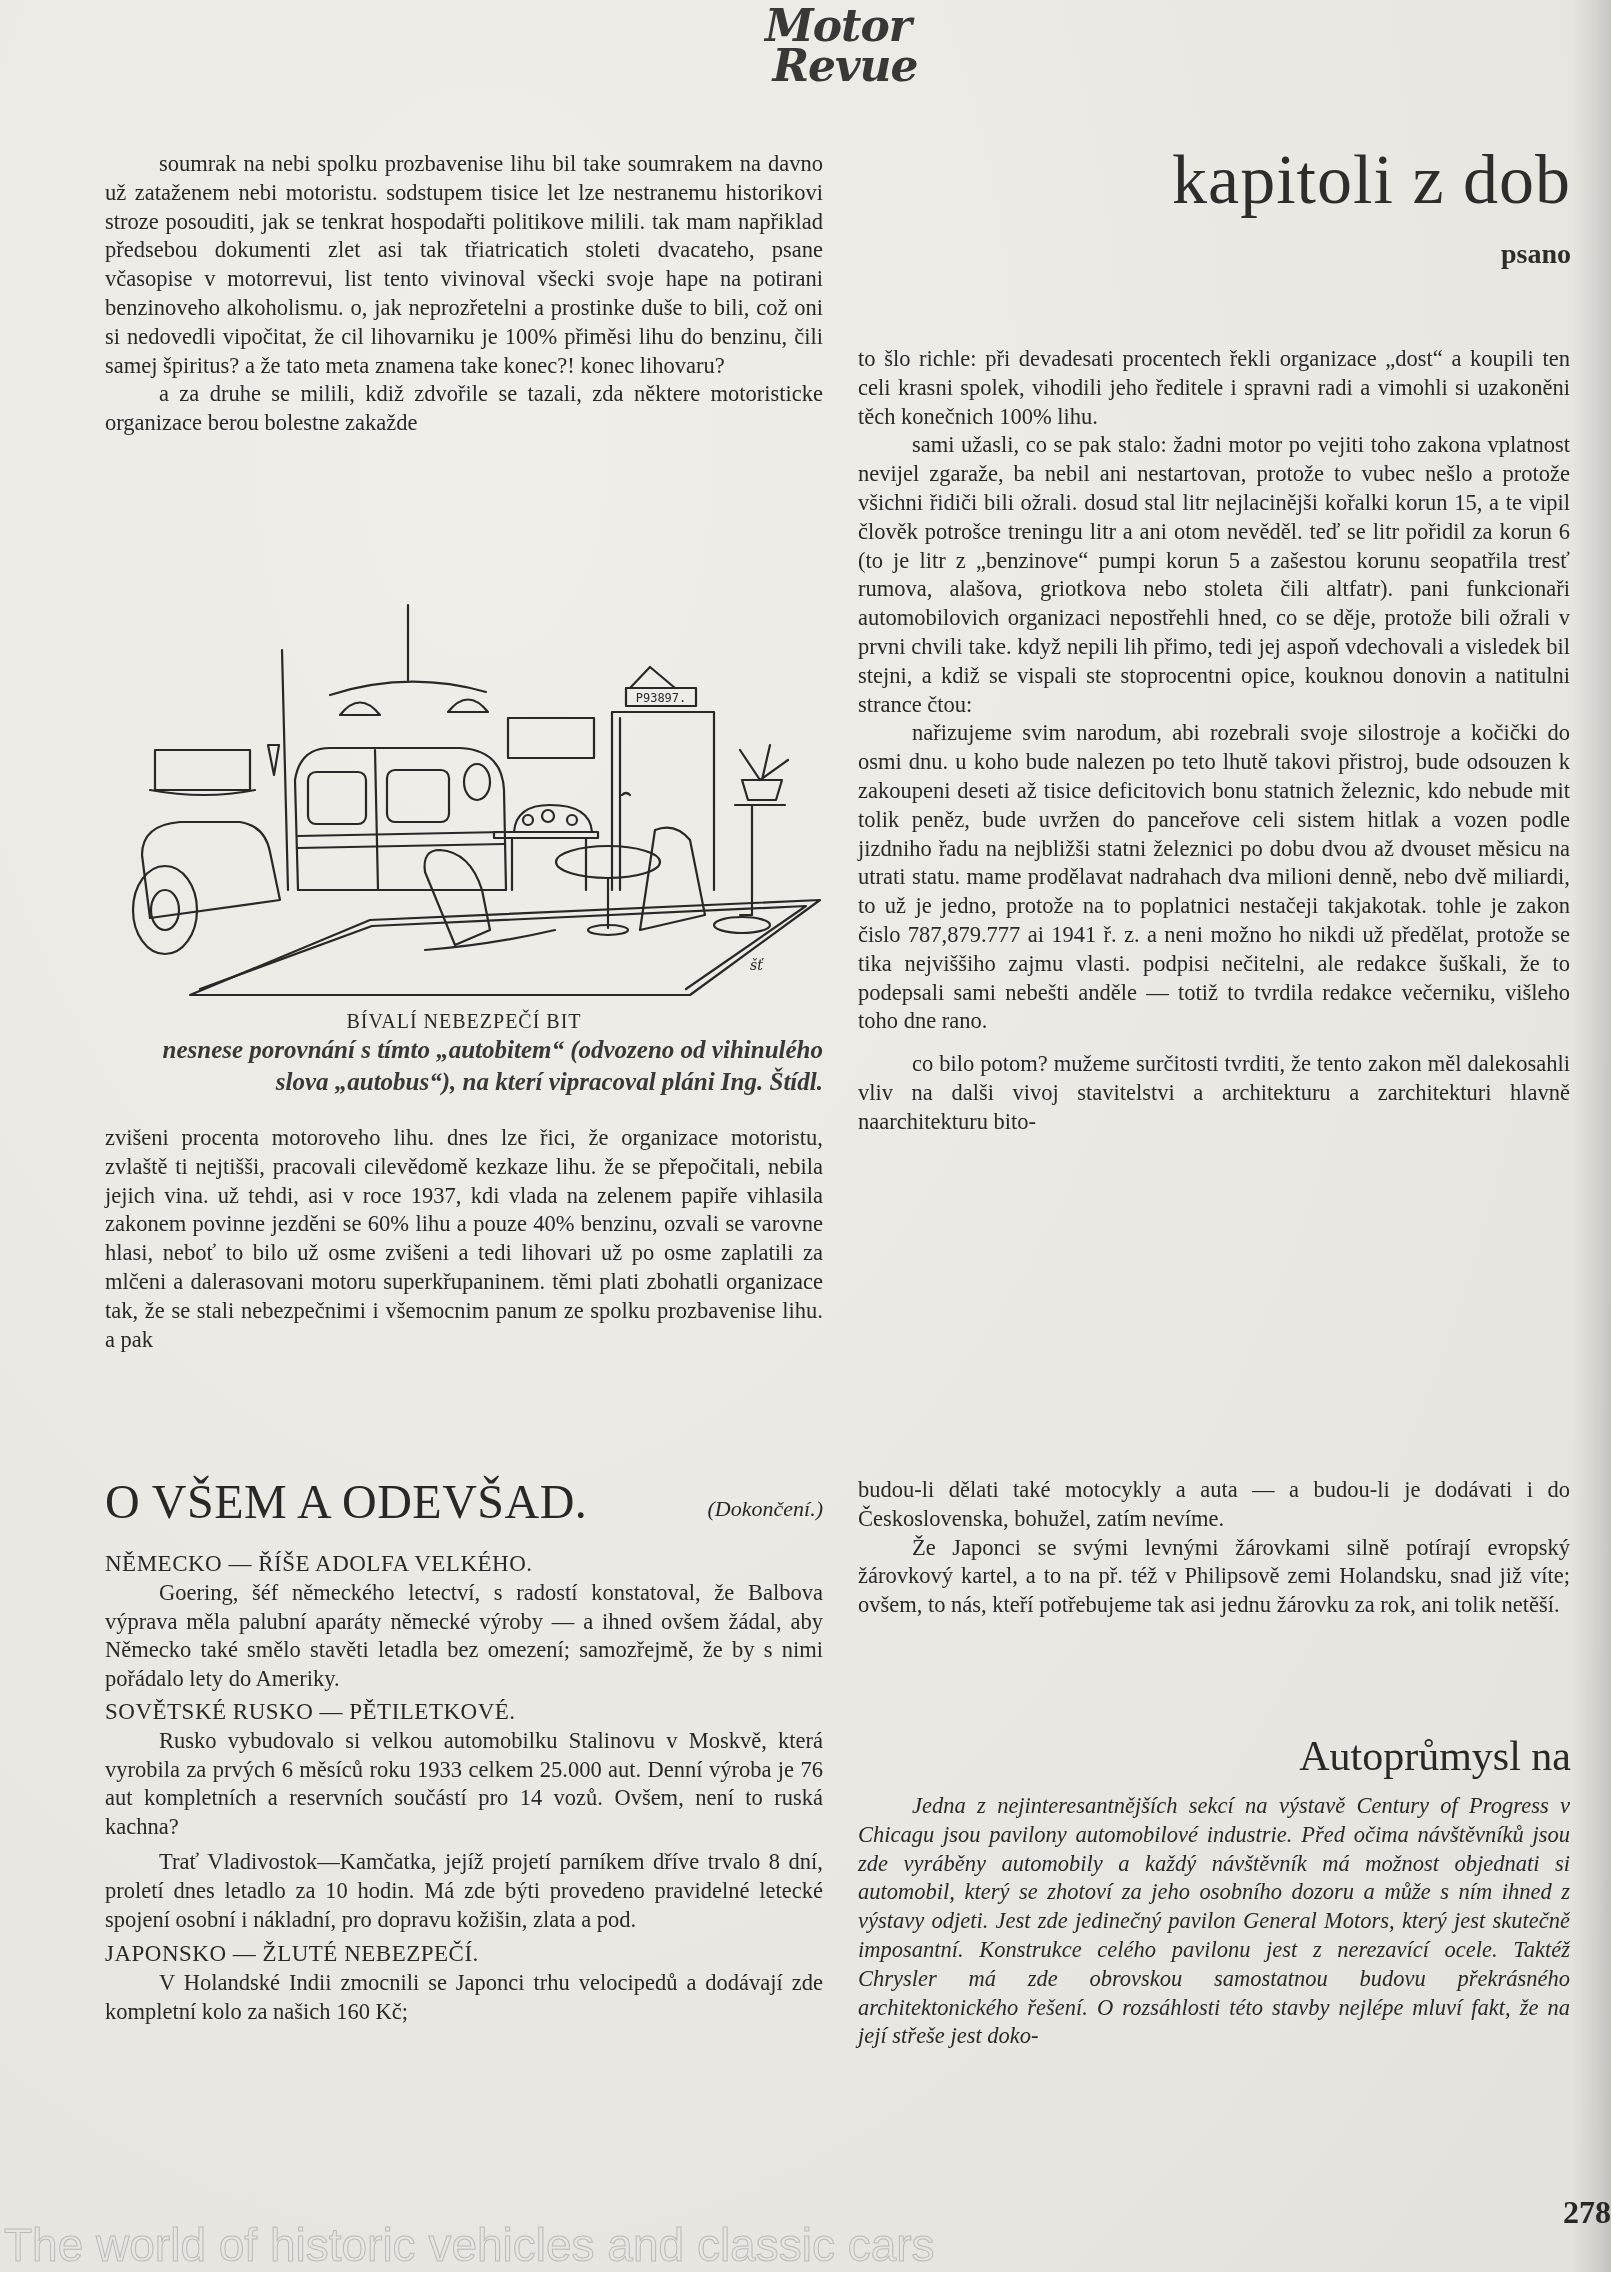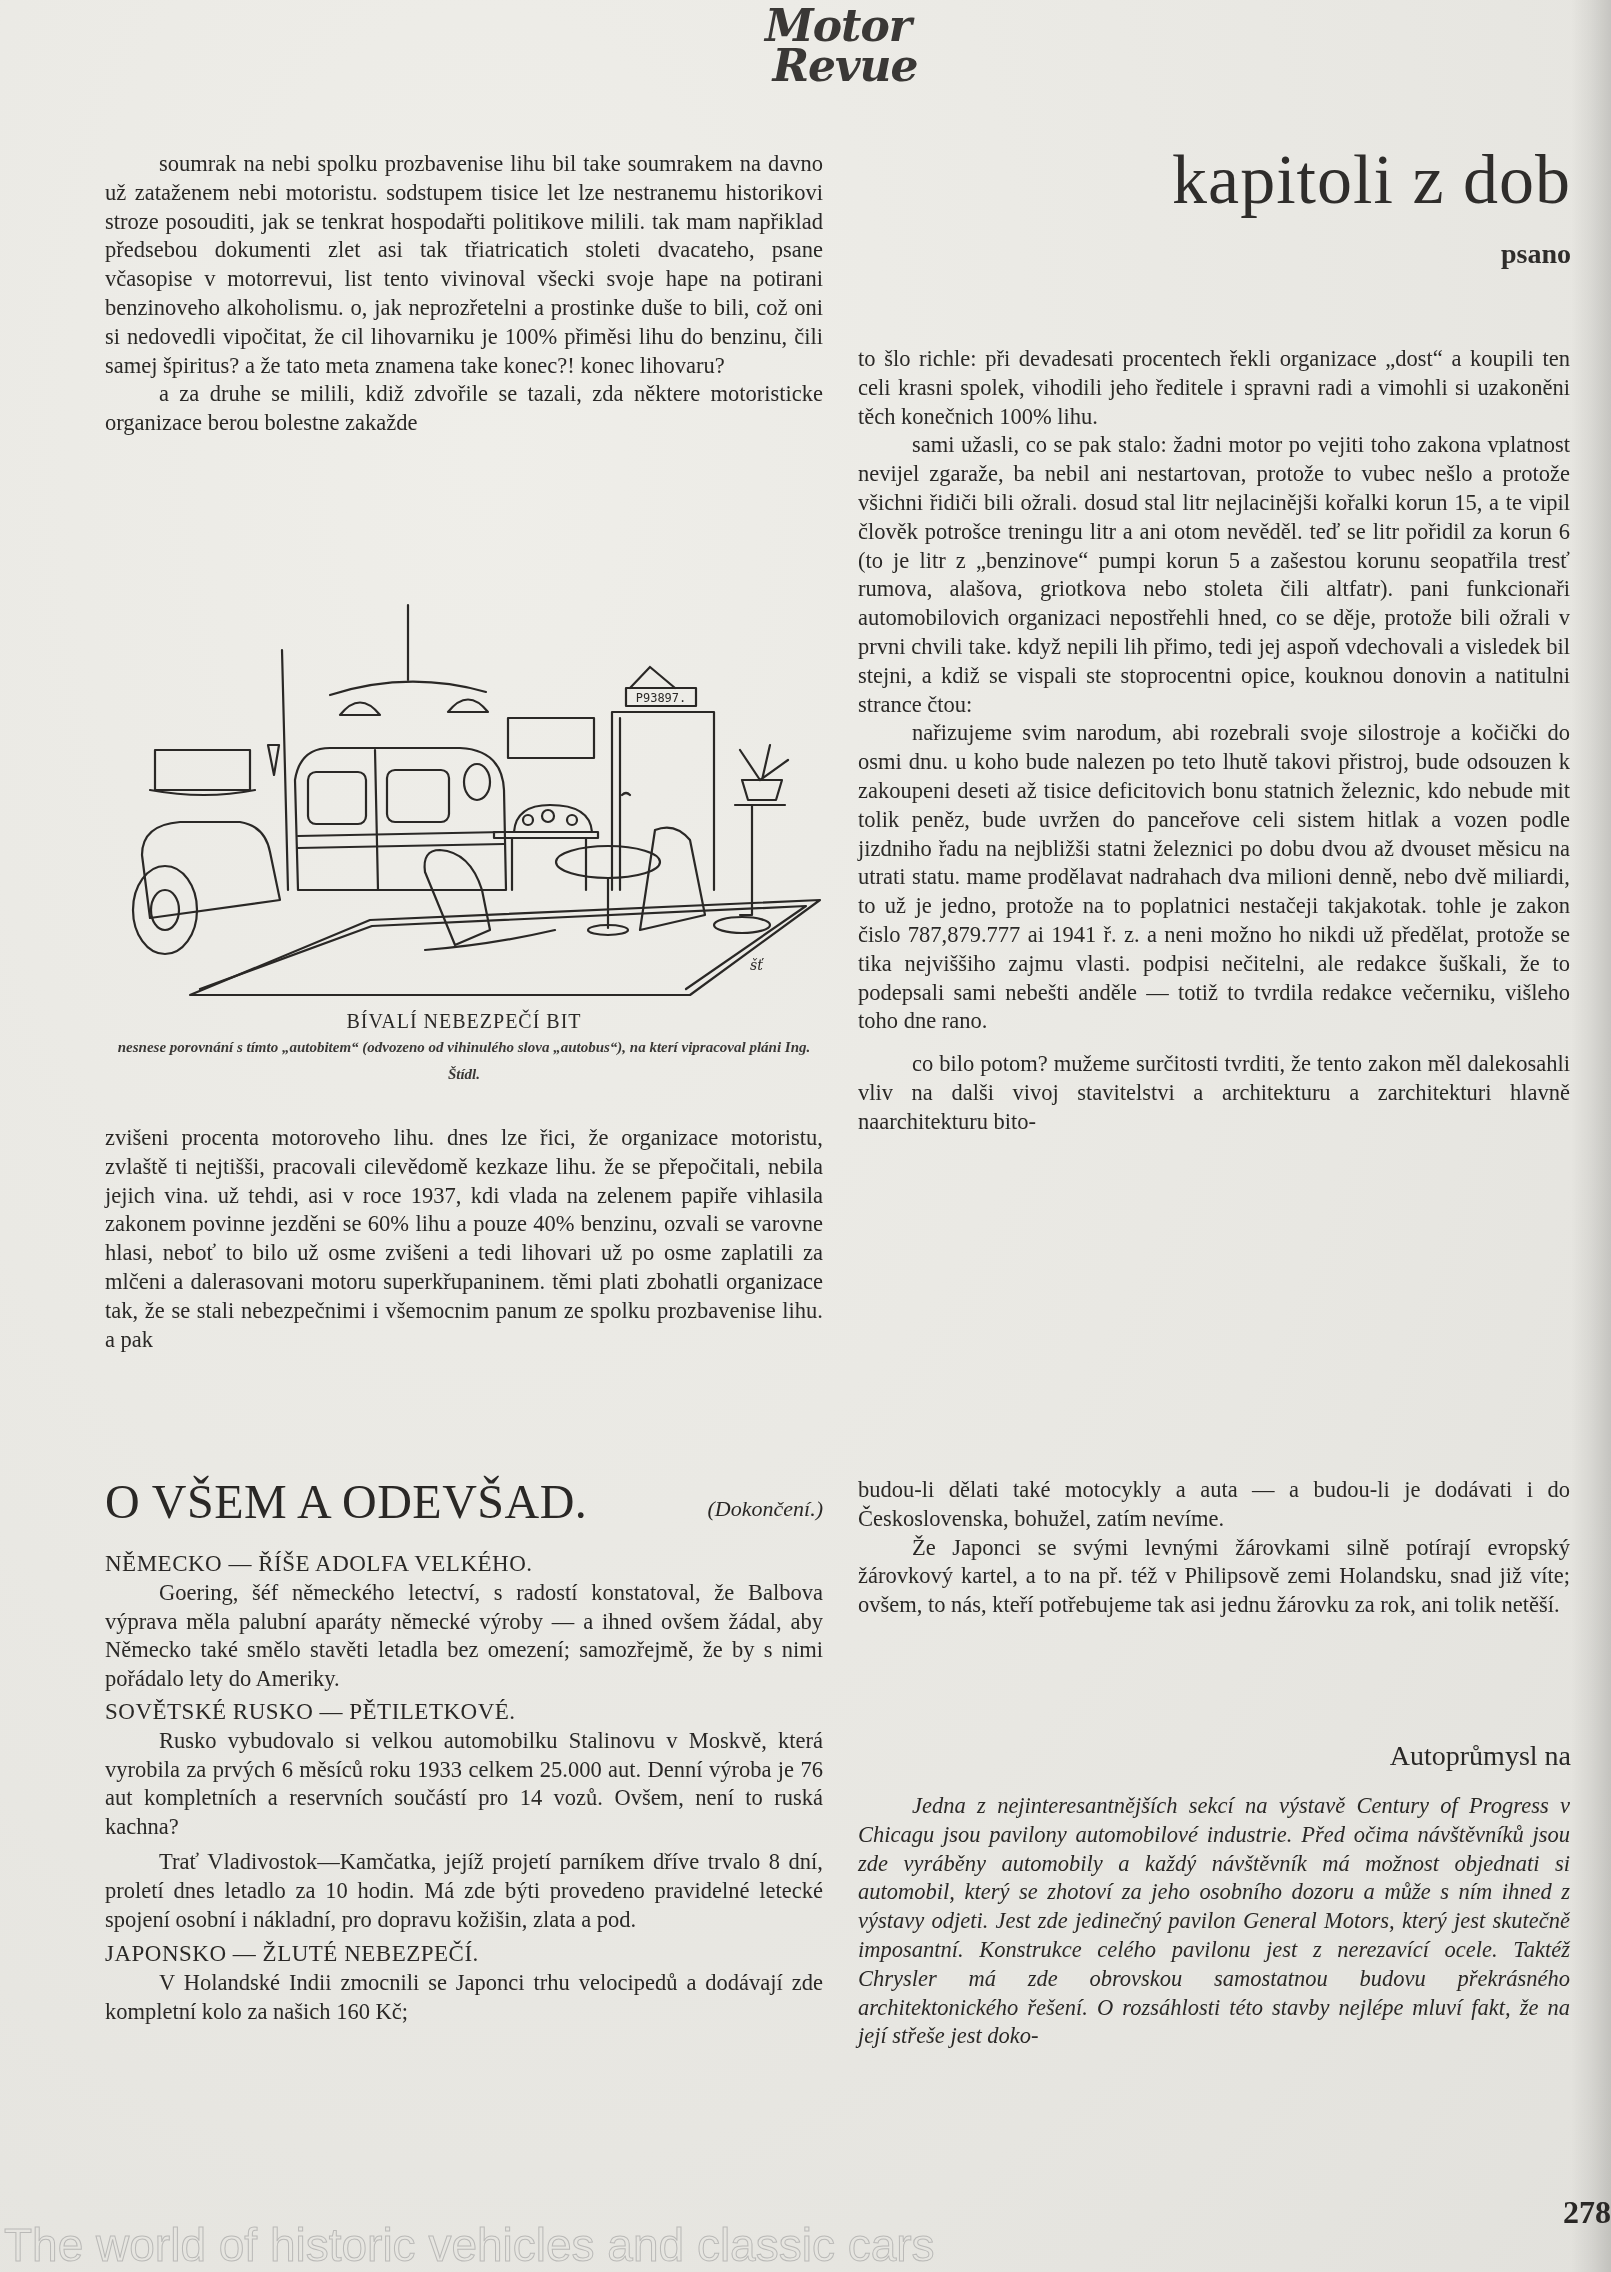--- a/index.html
+++ b/index.html
@@ -23,28 +23,28 @@
   .left{left:105px;width:718px;}
   .right{left:858px;width:712px;}
 
   .art-title{position:absolute;right:40px;top:140px;font-size:70px;line-height:80px;
        color:#2f2d2b;letter-spacing:1px;}
   .art-author{position:absolute;right:40px;top:238px;font-size:28px;font-weight:bold;color:#2f2d2b;text-align:center;}
 
   .illus{position:absolute;left:130px;top:600px;width:700px;height:400px;}
   .caption{position:absolute;left:105px;width:718px;top:1008px;text-align:center;}
   .caption .ct{font-size:20px;letter-spacing:1px;line-height:26px;}
-  .caption .cs{font-size:15px;font-style:italic;font-weight:bold;line-height:27px;color:#3a3836;}
+  .caption .cs{font-size:25px;font-style:italic;font-weight:bold;line-height:32px;color:#3a3836;text-align:right;}
 
   .sec-head{position:absolute;left:105px;top:1474px;width:718px;}
   .sec-head .big{font-size:48px;letter-spacing:0.5px;line-height:56px;}
   .sec-head .small{position:absolute;right:0;top:22px;font-style:italic;font-size:22px;}
   .sub{font-size:23px;letter-spacing:0.5px;margin:0;}
 
-  .h2{position:absolute;right:40px;top:1732px;font-size:28px;line-height:48px;text-align:right;}
+  .h2{position:absolute;right:40px;top:1732px;font-size:42px;line-height:48px;text-align:right;}
   .italic{font-style:italic;}
   .pagenum{position:absolute;left:0;right:0;top:2194px;text-align:right;font-size:32px;font-weight:bold;padding-left:44px;}
   .watermark{position:absolute;left:4px;top:2218px;font-family:"Liberation Sans",sans-serif;
        font-size:46px;color:transparent;-webkit-text-stroke:1px rgba(150,150,150,0.55);
        letter-spacing:0px;white-space:nowrap;}
 </style>
 </head>
 <body>
 
 <div class="page">

